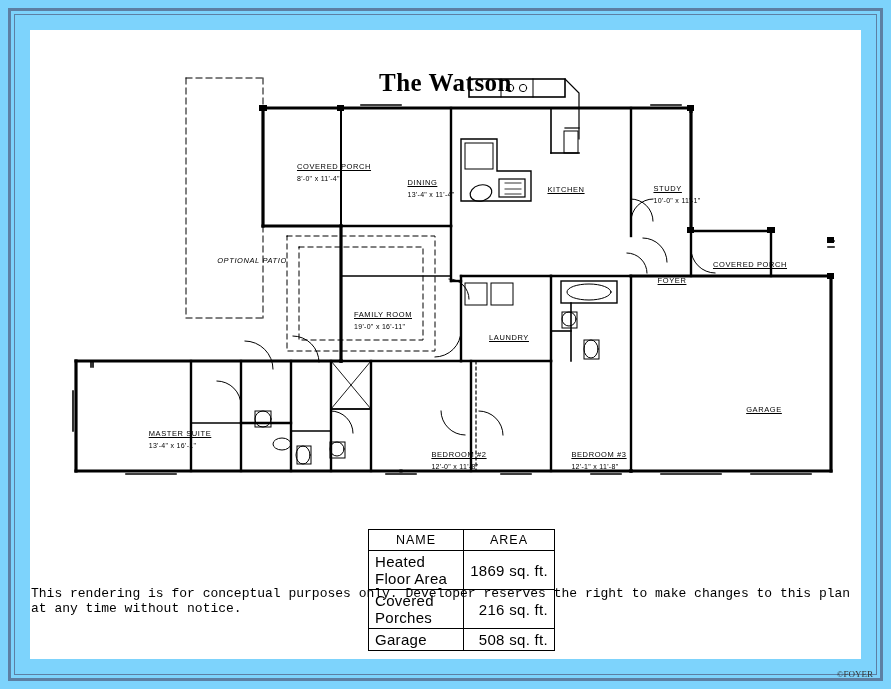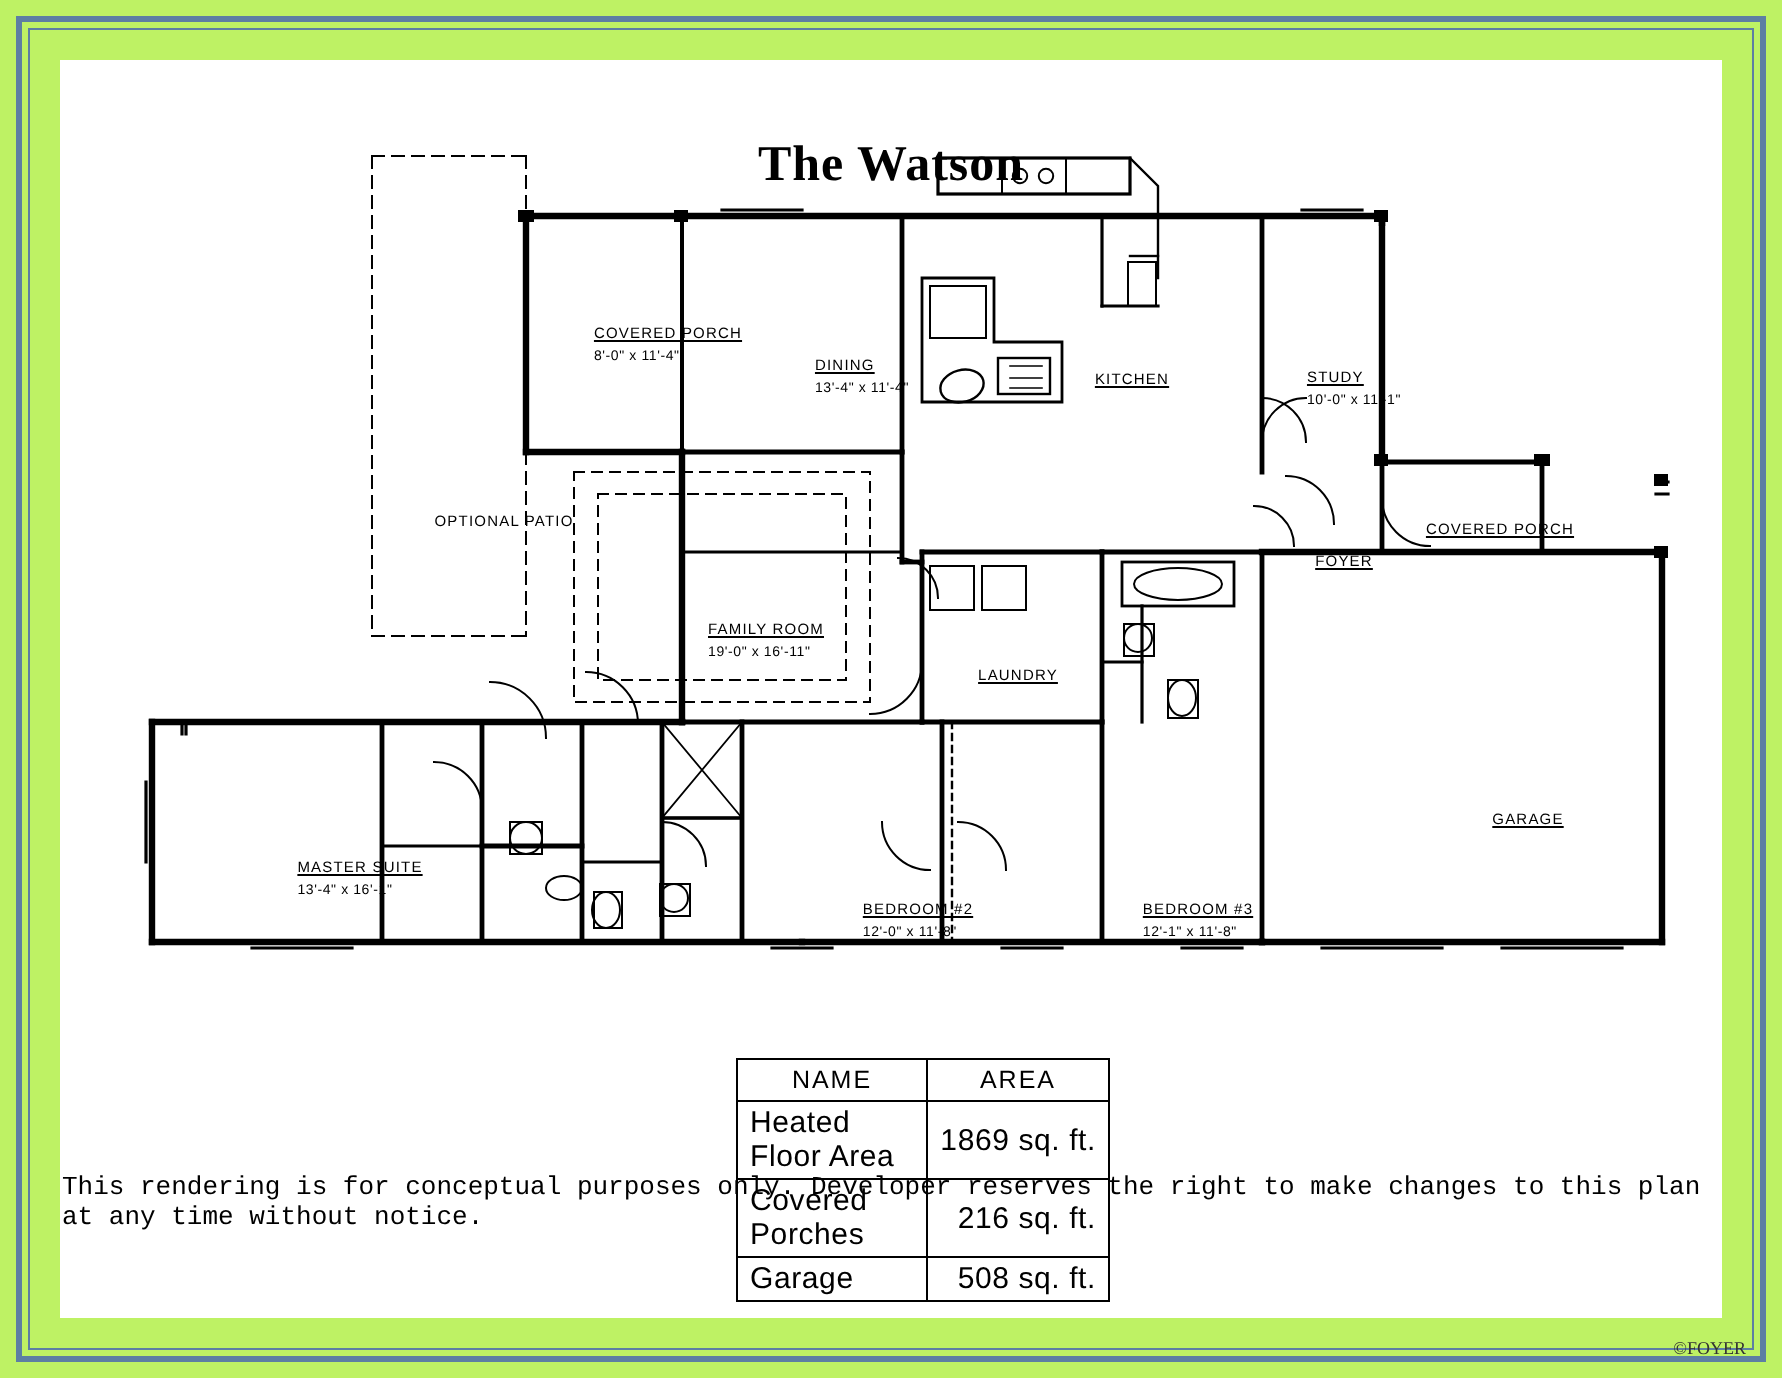--- a/index.html
+++ b/index.html
@@ -5,21 +5,21 @@
   html,body{margin:0;padding:0;}
   body{
     width:891px;height:689px;
     background:#ffffff;
     font-family:"Liberation Sans", sans-serif;
     overflow:hidden;
   }
   .page{
     position:relative;
     width:891px;height:689px;
-    background:#bef264;
+    background:#7dd3fc;
   }
   
   .frame-outer{
     position:absolute;left:8px;top:8px;right:8px;bottom:8px;
     border:3px solid #5d7fa3;
     box-sizing:border-box;
   }
   .frame-inner{
     position:absolute;left:14px;top:14px;right:14px;bottom:14px;
     border:1px solid #5d7fa3;
@@ -279,21 +279,21 @@
 
     <div class="lbl" style="left:535px;top:154px;">
       <span class="nm">KITCHEN</span>
     </div>
 
     <div class="lbl" style="left:646px;top:153px;">
       <span class="nm">STUDY</span>
       <span class="dim">10'-0" x 11'-1"</span>
     </div>
 
-    <div class="lbl" style="left:221px;top:225px;">
+    <div class="lbl" style="left:221px;top:225px;font-style:italic;">
       <span class="nm" style="text-decoration:none;">OPTIONAL PATIO</span>
     </div>
 
     <div class="lbl" style="left:641px;top:245px;">
       <span class="nm">FOYER</span>
     </div>
 
     <div class="lbl" style="left:719px;top:229px;">
       <span class="nm">COVERED PORCH</span>
     </div>

